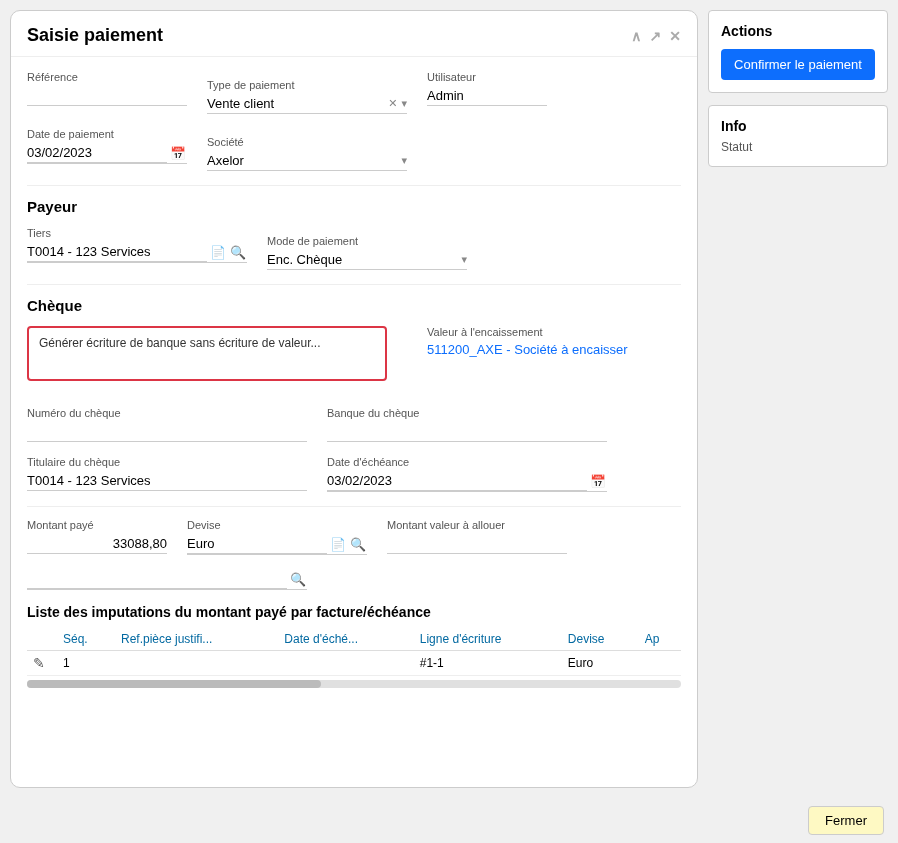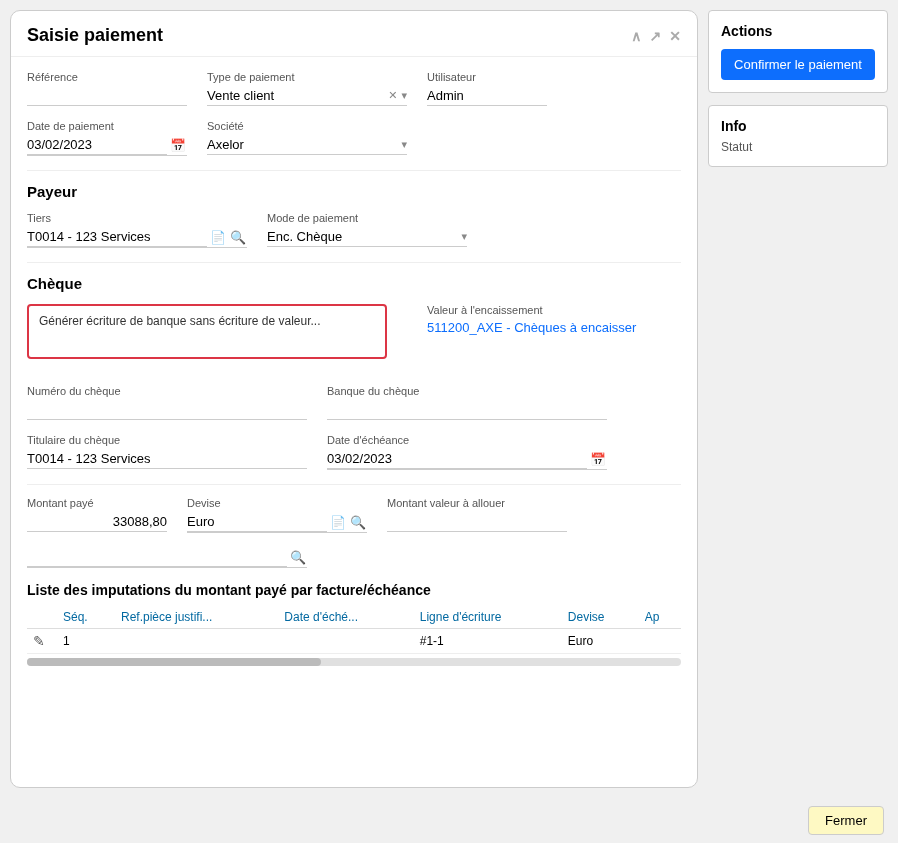--- a/index.html
+++ b/index.html
@@ -107,20 +107,21 @@
     .field-with-icon .icon {
       color: #888;
       font-size: 13px;
       cursor: pointer;
     }
 
     .select-field {
       display: flex;
       flex-direction: column;
       gap: 3px;
+      margin-top: 8px;
     }
 
     .select-field label {
       font-size: 11px;
       color: #555;
     }
 
     .select-wrapper {
       display: flex;
       align-items: center;
@@ -432,21 +433,21 @@
       <div class="form-row" style="align-items: flex-start;">
         <div class="red-border-box" style="width: 360px;">
           <div class="field-label">Générer écriture de banque sans écriture de valeur...</div>
           <label class="toggle">
             <input type="checkbox" style="">
             <span class="toggle-slider"></span>
           </label>
         </div>
         <div style="margin-left: 20px;">
           <div style="font-size:11px; color:#555; margin-bottom:4px;">Valeur à l'encaissement</div>
-          <span class="link-text">511200_AXE - Chèques à encaisser</span>
+          <span class="link-text">511200_AXE - Société à encaisser</span>
         </div>
       </div>
 
       <div class="form-row">
         <div class="form-field" style="width: 280px;">
           <label>Numéro du chèque</label>
           <input type="text" value="" style="">
         </div>
         <div class="form-field" style="width: 280px;">
           <label>Banque du chèque</label>

